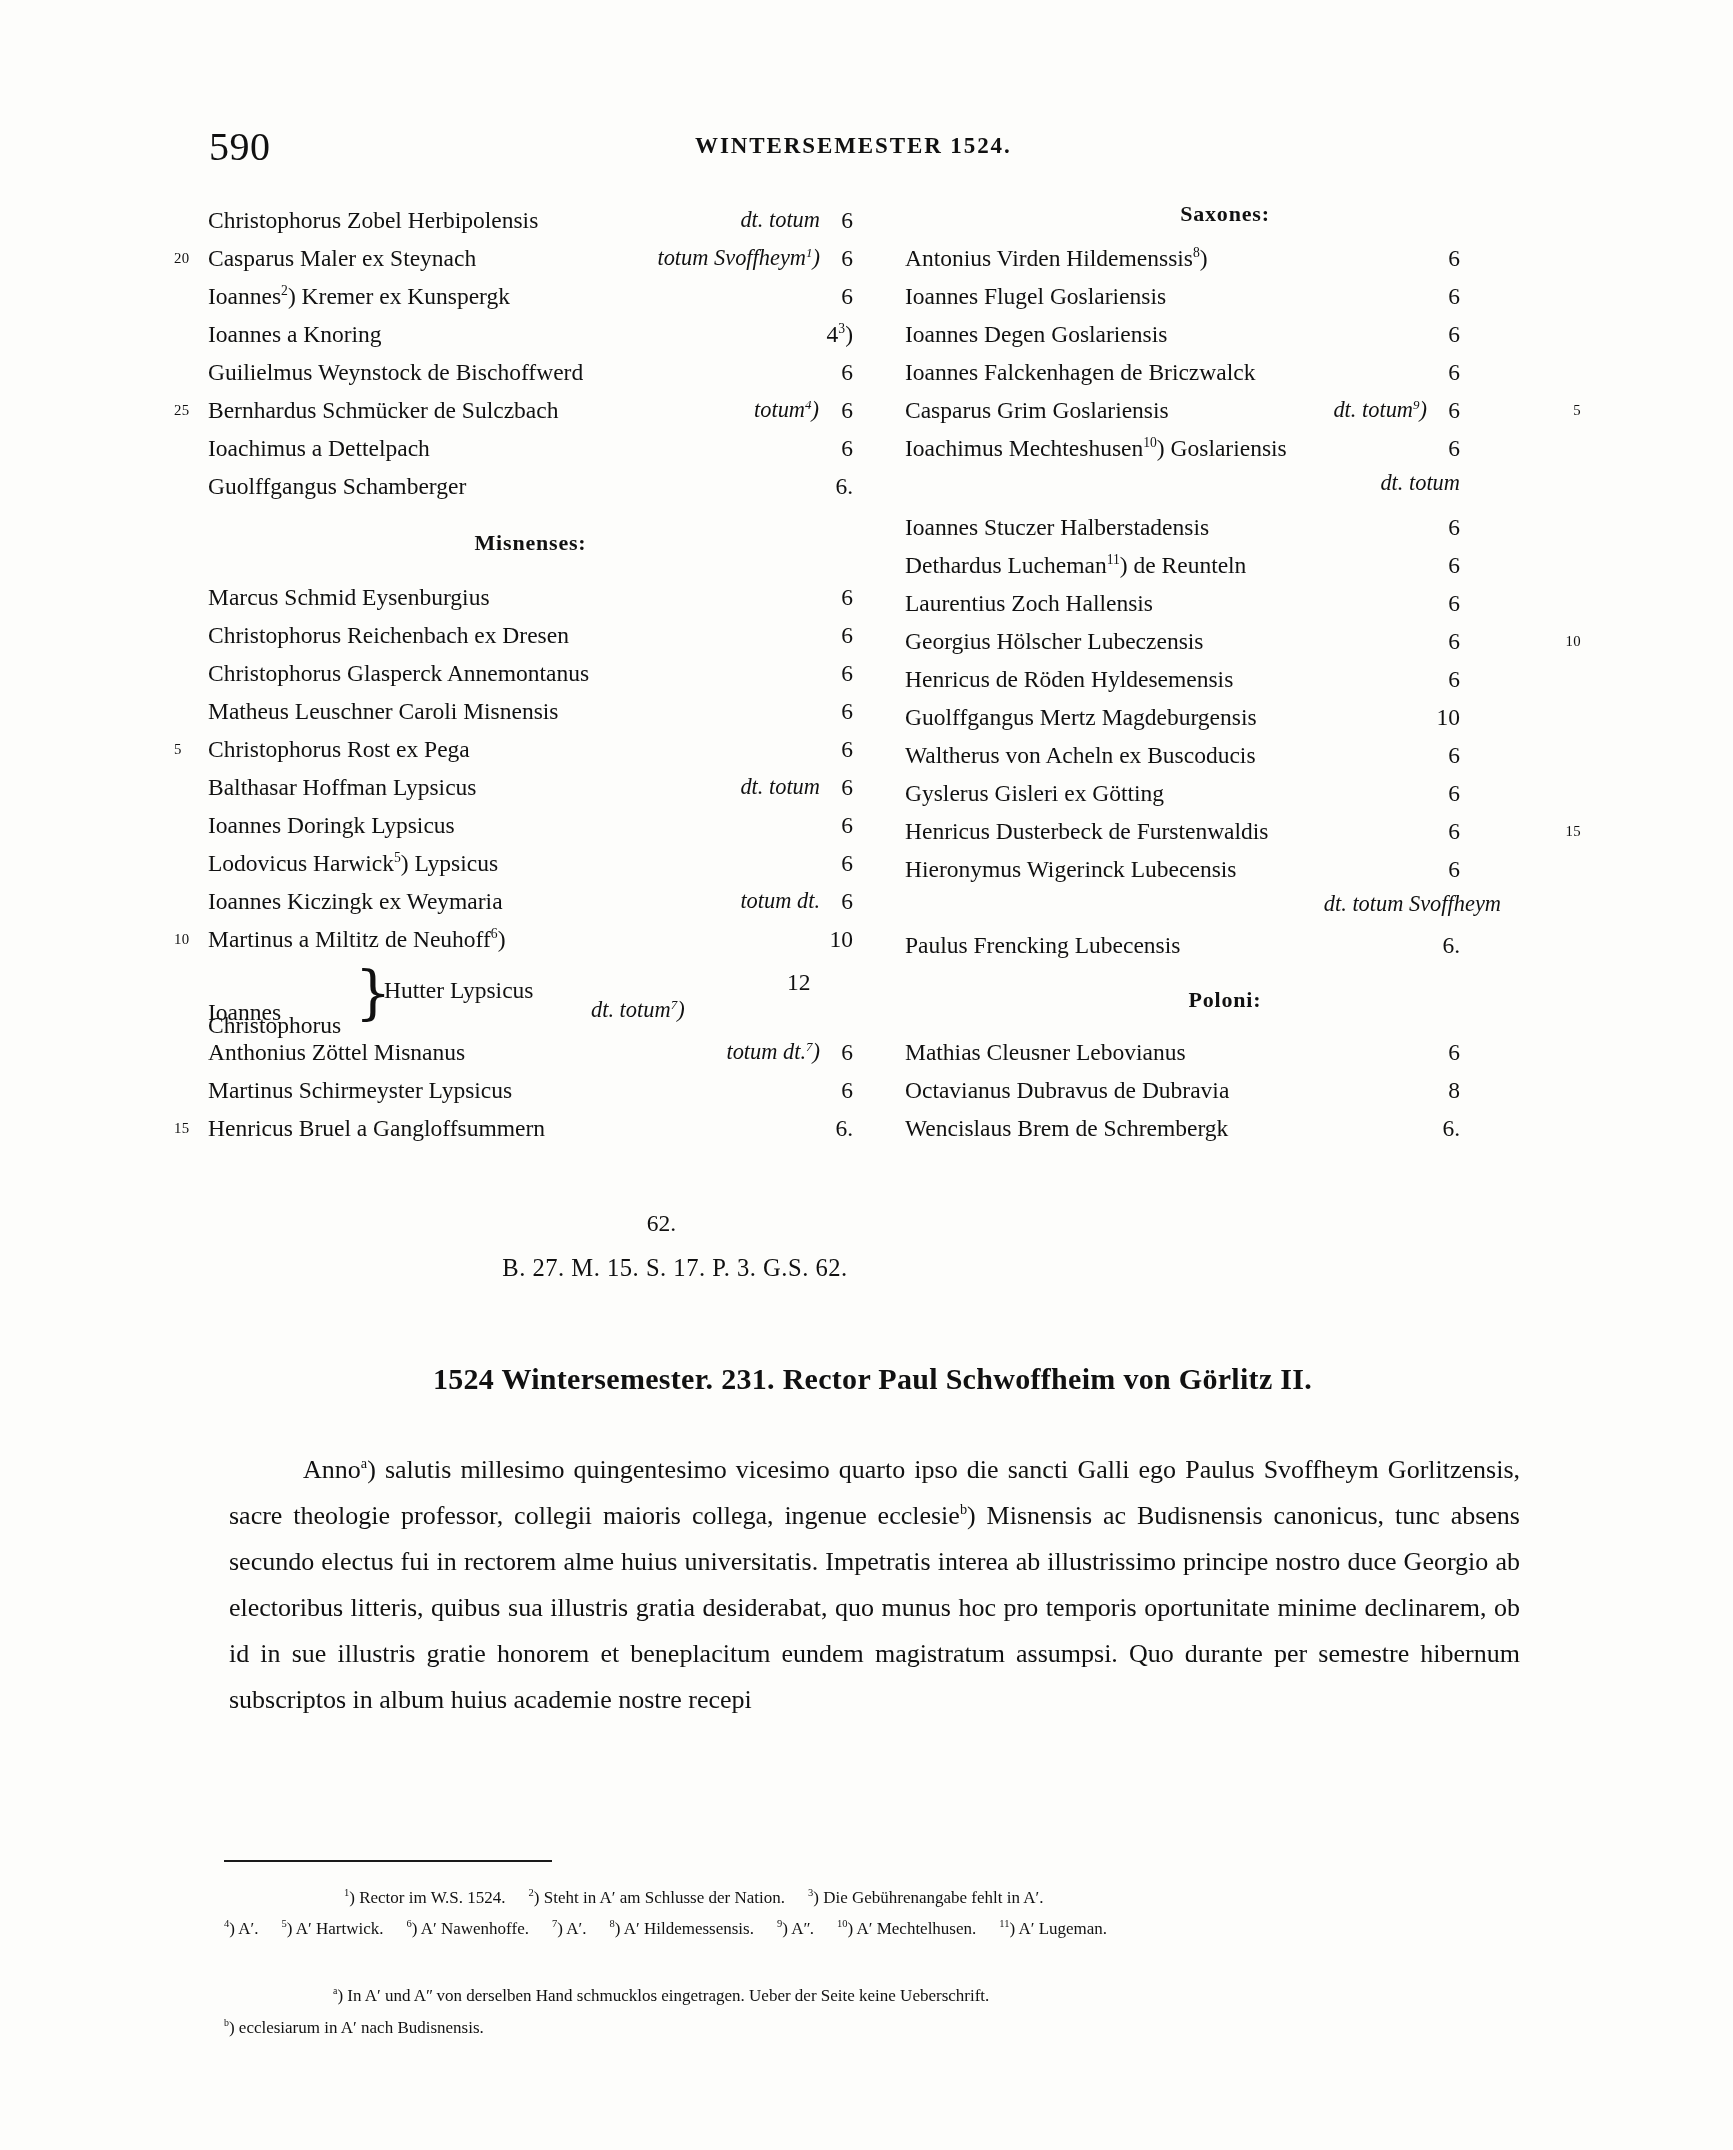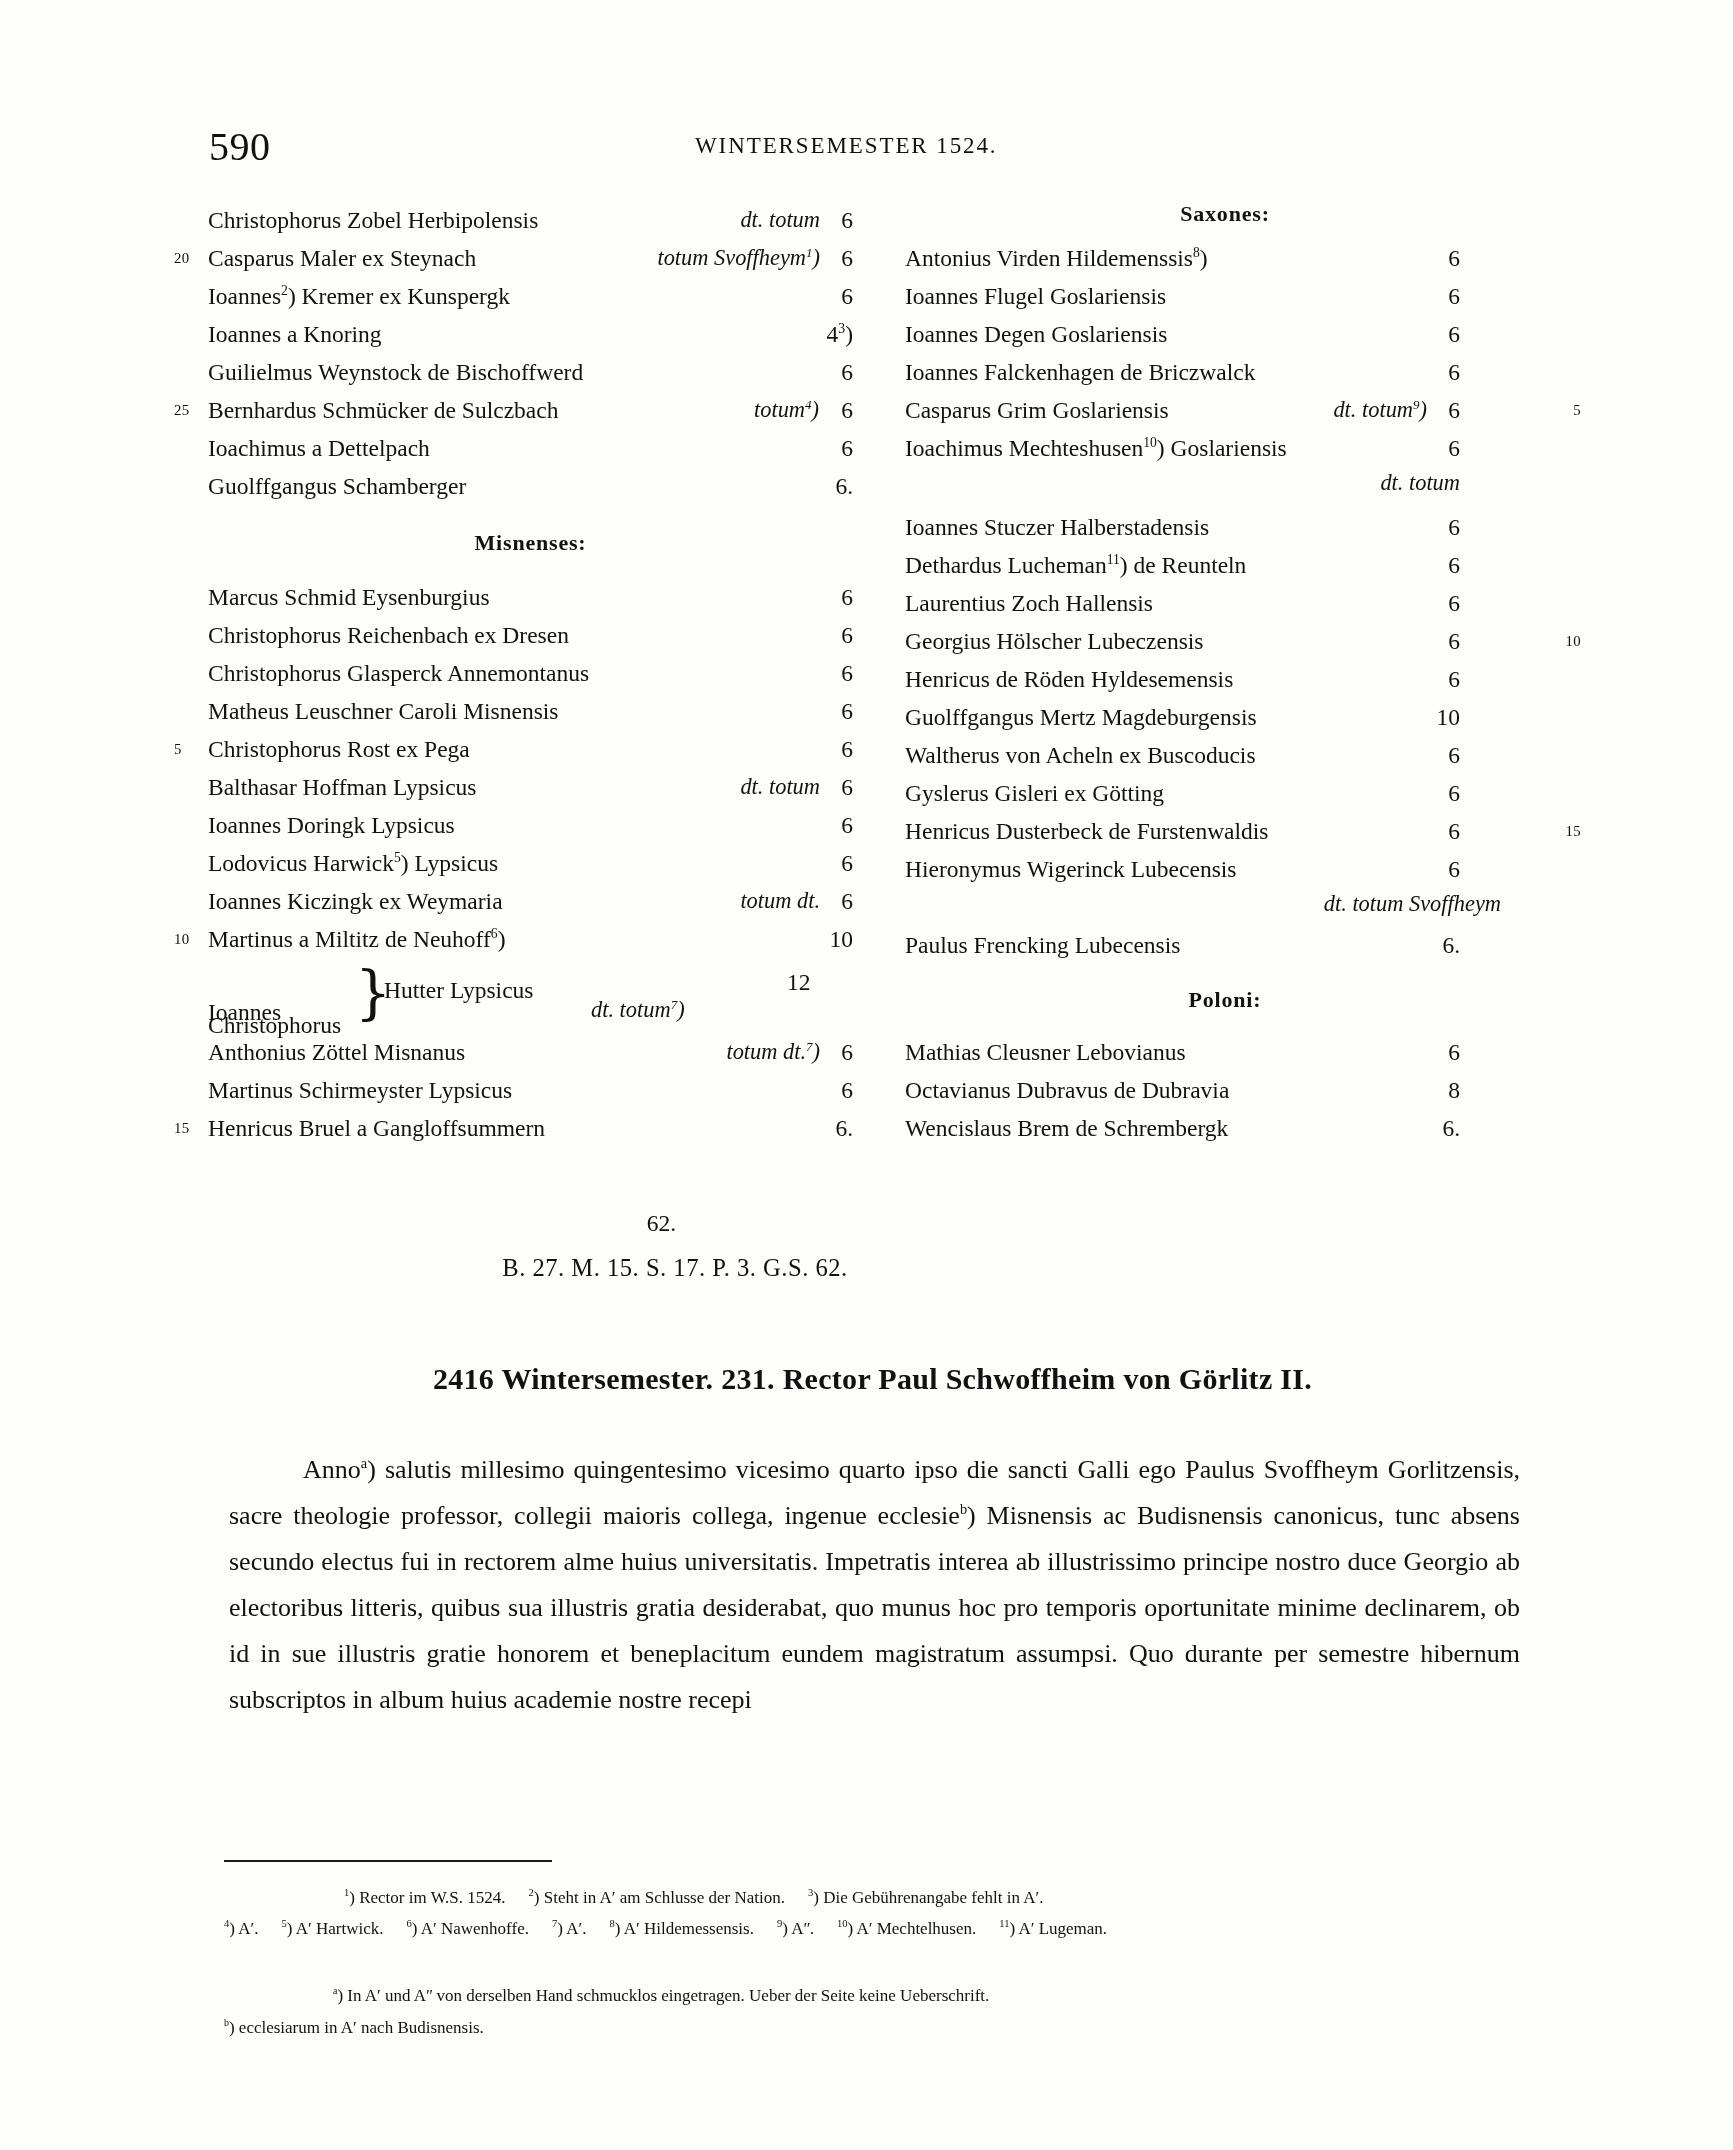--- a/index.html
+++ b/index.html
@@ -37,21 +37,21 @@
     font-size: 40px;
     letter-spacing: 0.5px;
     line-height: 1;
   }
   .head-title {
     position: absolute;
     left: 695px;
     top: 5.5px;
     font-size: 23px;
     letter-spacing: 1.9px;
-    font-weight: 400;
+    font-weight: 700;
   }
 
   
   .columns {
     position: absolute;
     top: 201px;
     left: 0;
     width: 100%;
   }
   .col {
@@ -452,21 +452,21 @@
       </div>
   </div>
 
   <div class="grand-total">
     <span class="gt-inner">62.</span>
   </div>
   <div class="summary-line">
     <span class="sl-inner">B. 27.  M. 15.  S. 17.  P. 3.  G.S. 62.</span>
   </div>
 
-  <div class="section-title">2416 Wintersemester.  231. Rector Paul Schwoffheim von Görlitz II.</div>
+  <div class="section-title">1524 Wintersemester.  231. Rector Paul Schwoffheim von Görlitz II.</div>
 
   <div class="body-para" id="body-para">Anno<sup>a</sup>) salutis millesimo quingentesimo vicesimo quarto ipso die sancti Galli ego Paulus Svoffheym Gorlitzensis, sacre theologie professor, collegii maioris collega, ingenue ecclesie<sup>b</sup>) Misnensis ac Budisnensis canonicus, tunc absens secundo electus fui in rectorem alme huius universitatis. Impetratis interea ab illustrissimo principe nostro duce Georgio ab electoribus litteris, quibus sua illustris gratia desiderabat, quo munus hoc pro temporis oportunitate minime declinarem, ob id in sue illustris gratie honorem et beneplacitum eundem magistratum assumpsi.  Quo durante per semestre hibernum subscriptos in album huius academie nostre recepi</div>
 
   <div class="foot-rule"></div>
   <div class="footnotes" id="footnotes">
       <div class="fn-row fn-first"><sup>1</sup>) Rector im W.S. 1524.<span class="fn-gap"></span><sup>2</sup>) Steht in Aʹ am Schlusse der Nation.<span class="fn-gap"></span><sup>3</sup>) Die Gebührenangabe fehlt in Aʹ.</div>
       <div class="fn-row"><sup>4</sup>) Aʹ.<span class="fn-gap"></span><sup>5</sup>) Aʹ Hartwick.<span class="fn-gap"></span><sup>6</sup>) Aʹ Nawenhoffe.<span class="fn-gap"></span><sup>7</sup>) Aʹ.<span class="fn-gap"></span><sup>8</sup>) Aʹ Hildemessensis.<span class="fn-gap"></span><sup>9</sup>) Aʺ.<span class="fn-gap"></span><sup>10</sup>) Aʹ Mechtelhusen.<span class="fn-gap"></span><sup>11</sup>) Aʹ Lugeman.</div>
     </div>
   <div class="addnotes" id="addnotes">
       <div class="an-first"><sup>a</sup>) In Aʹ und Aʺ von derselben Hand schmucklos eingetragen.  Ueber der Seite keine Ueberschrift.</div>

